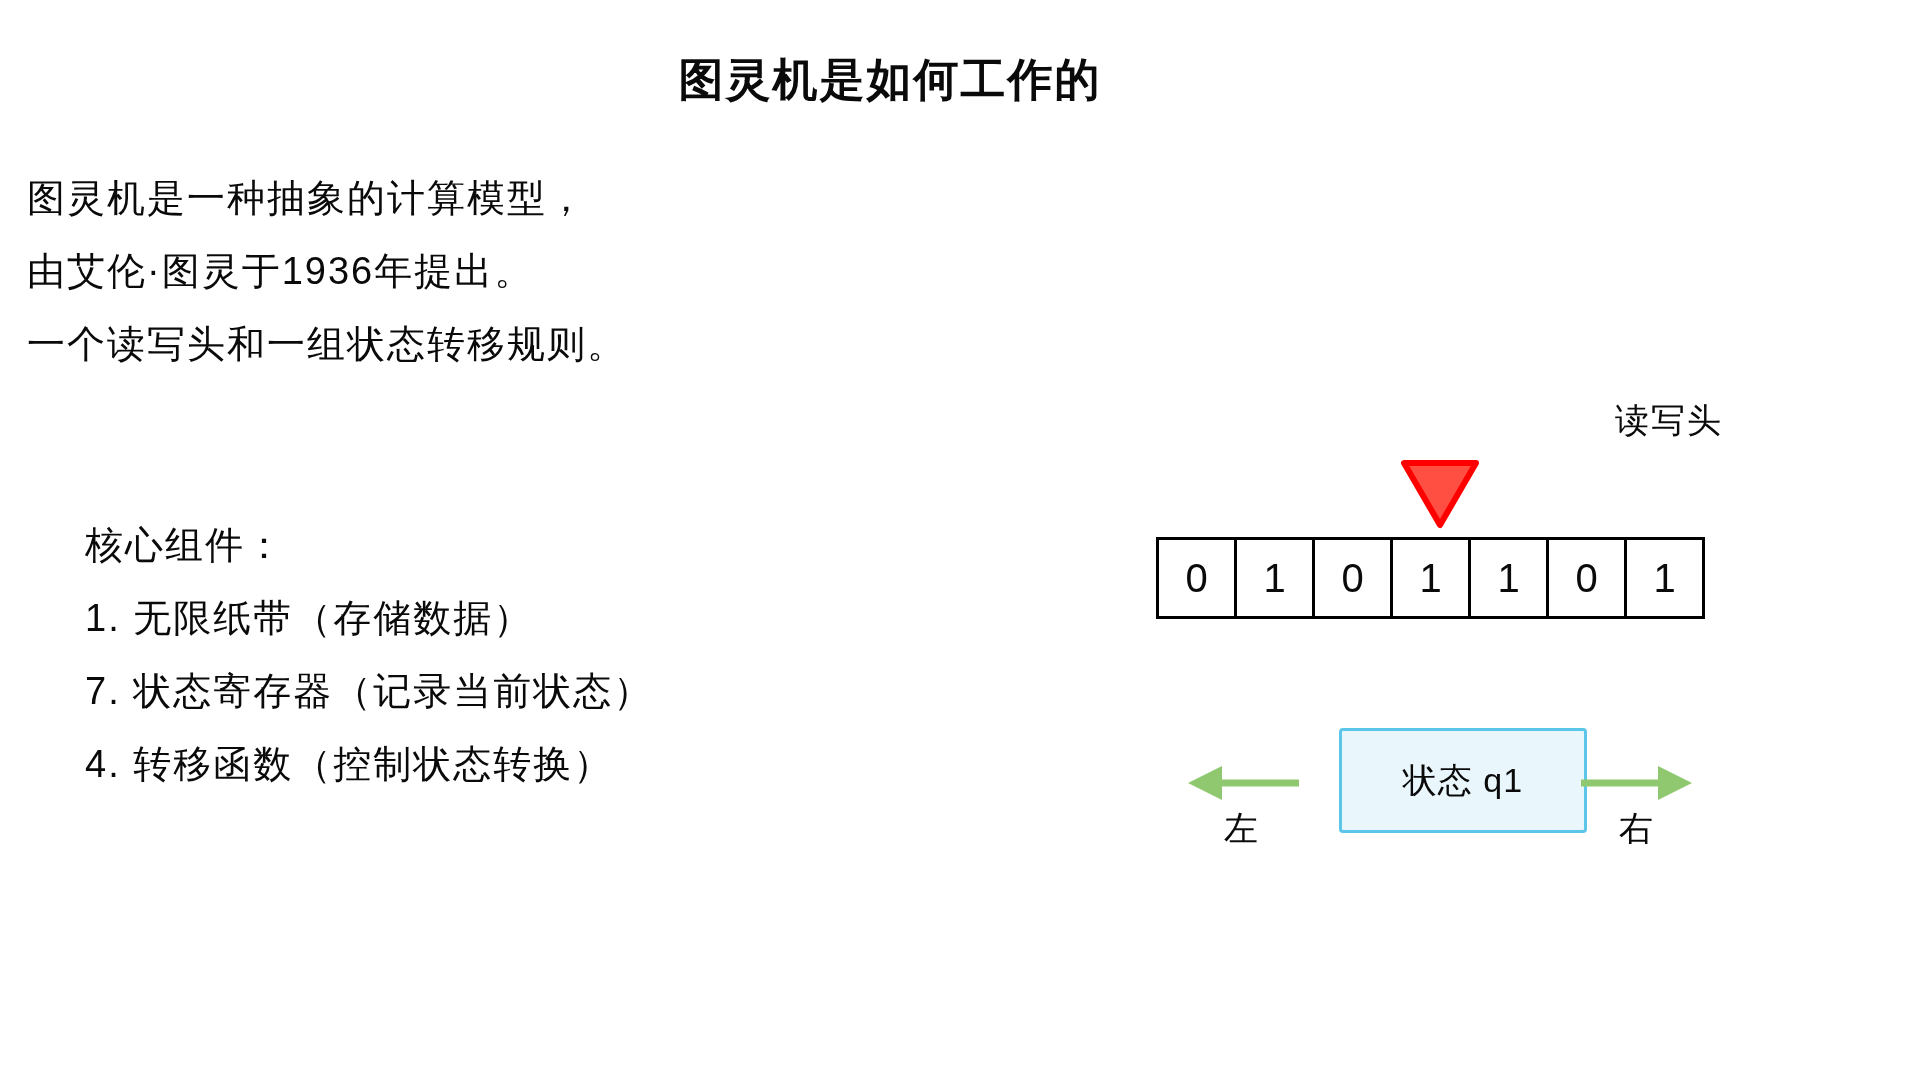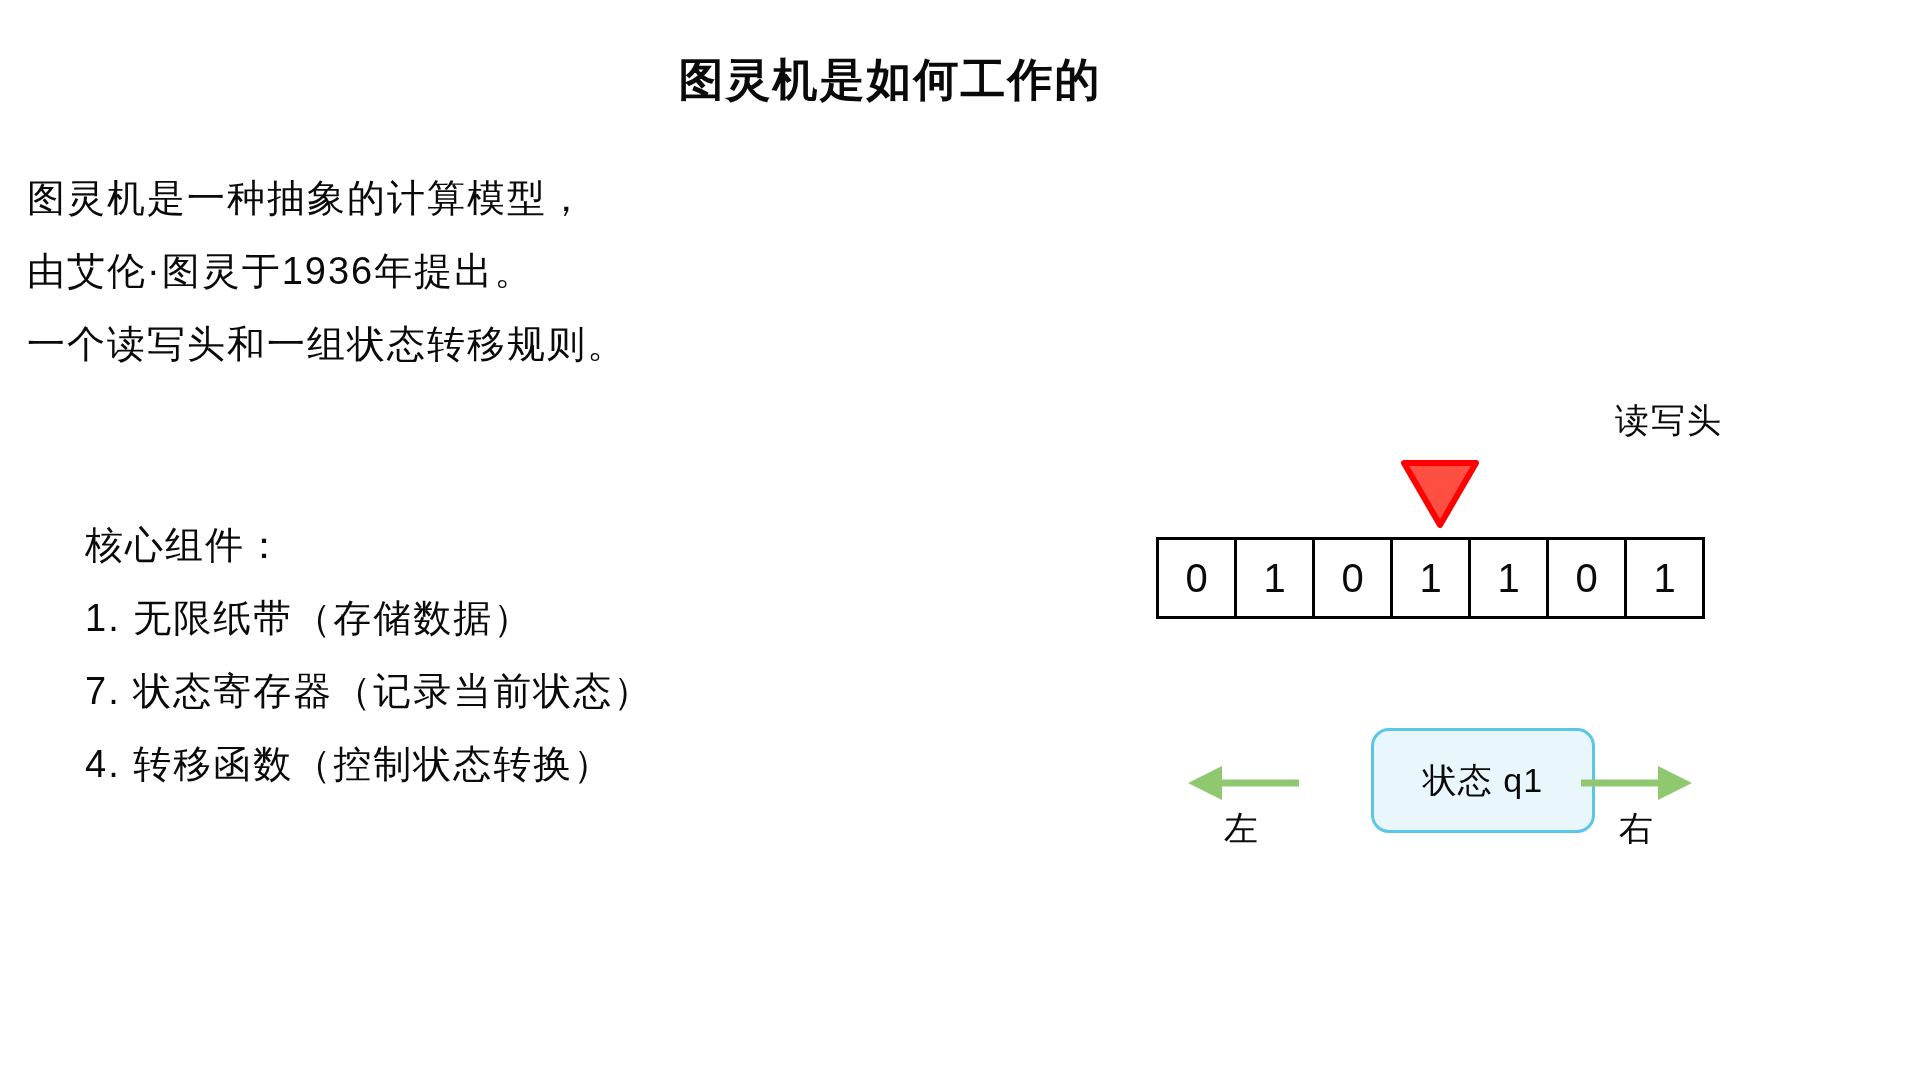--- a/index.html
+++ b/index.html
@@ -32,24 +32,24 @@
     display: flex;
   }
   .tape-cell {
     width: 81px; height: 82px; border: 3px solid #000000;
     display: flex; align-items: center; justify-content: center;
     font-size: 40px; background: #ffffff;
   }
   .tape-cell + .tape-cell { margin-left: -3px; }
 
   .state-box {
-    position: absolute; left: 1339px; top: 728px; width: 224px; height: 105px;
-    background: #e9f6fb; border: 3px solid #5bc6e8; border-radius: 18px;
+    position: absolute; left: 1339px; top: 728px; width: 248px; height: 105px;
+    background: #e9f6fb; border: 3px solid #5bc6e8; border-radius: 4px;
     display: flex; align-items: center; justify-content: center;
-    font-size: 34px; letter-spacing: 1px; margin-left: 32px;
+    font-size: 34px; letter-spacing: 1px;
   }
 
   .arrow-left  { position: absolute; left: 1186px; top: 764px; }
   .arrow-right { position: absolute; left: 1580px; top: 764px; }
 
   .dir-label {
     position: absolute; top: 806px; width: 60px;
     text-align: center; font-size: 34px;
   }
   .dir-label.left  { left: 1211px; }

